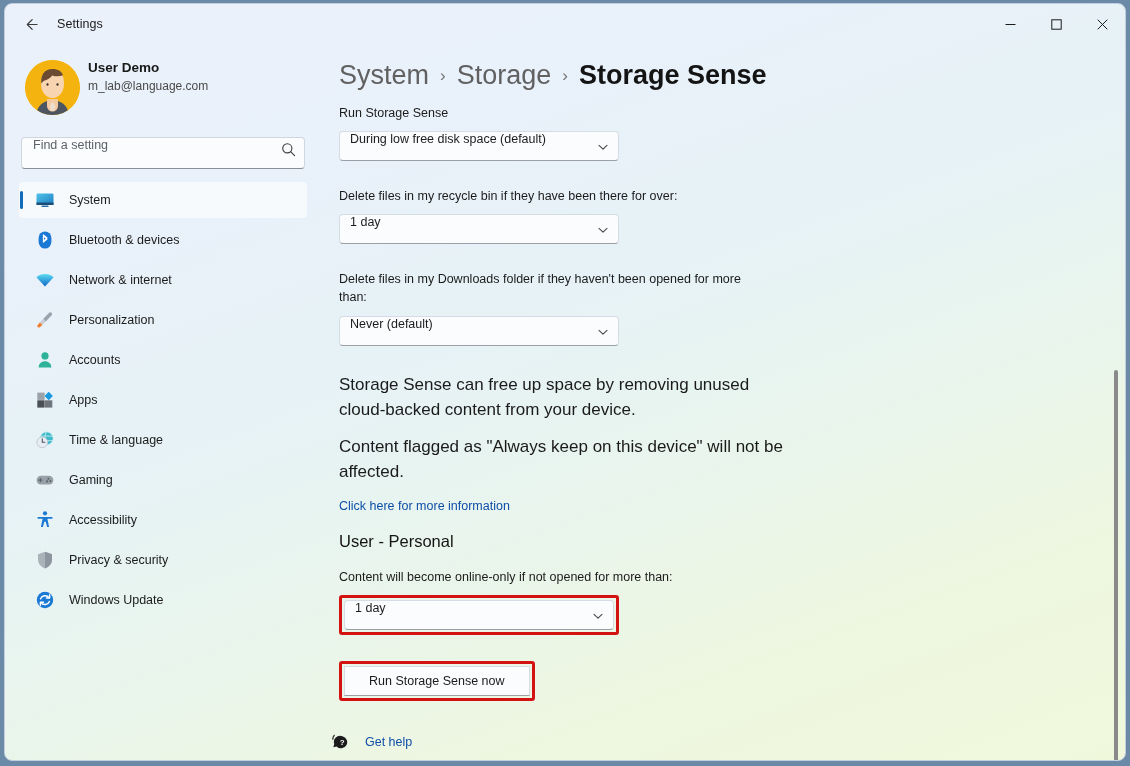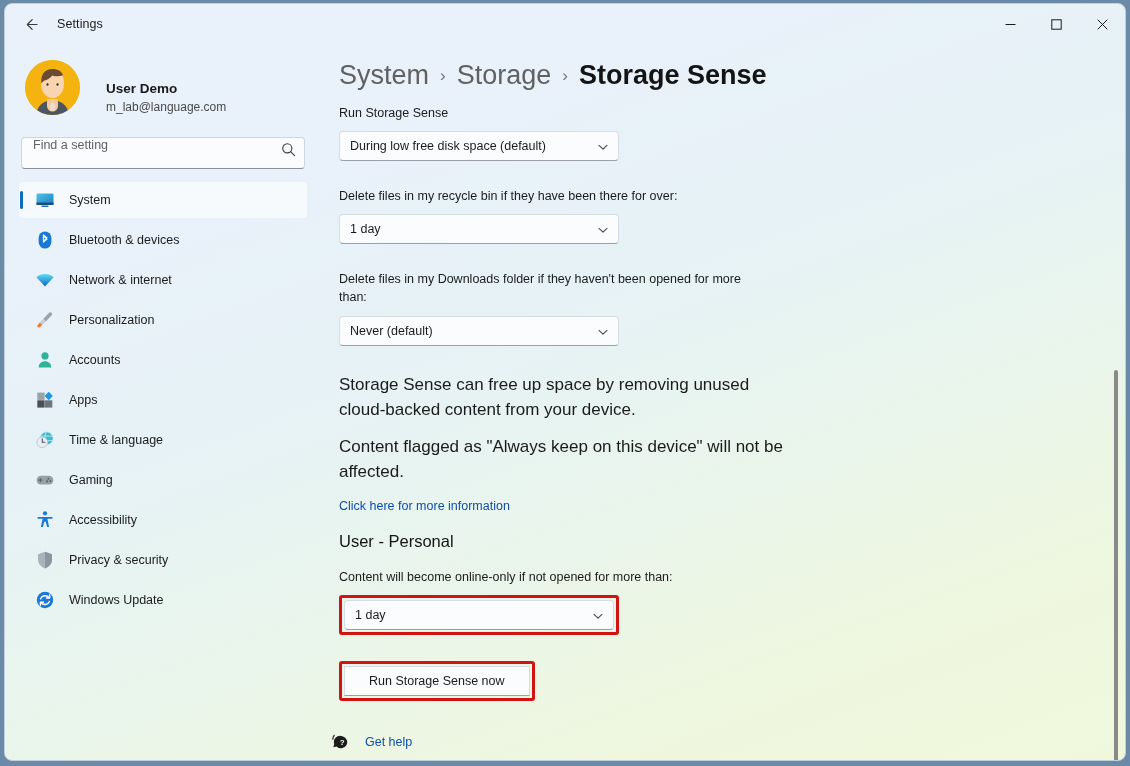--- a/index.html
+++ b/index.html
@@ -76,22 +76,22 @@
   #sidebar {
     position: absolute;
     left: 0; top: 40px;
     width: 316px;
     height: 722px;
     padding: 0 12px;
   }
 
   #account-card {
     display: flex;
-    align-items: flex-end;
-    gap: 26px;
+    align-items: flex-start;
+    gap: 8px;
     padding: 16px 8px 10px 8px;
   }
   #avatar {
     width: 55px; height: 55px;
     border-radius: 50%;
     overflow: hidden;
     flex: none;
     background: #f5b911;
     position: relative;
   }
@@ -211,21 +211,20 @@
   .dropdown {
     position: relative;
     width: 280px;
     height: 30px;
     margin-top: 9px;
     background: #fbfcfd;
     border: 1px solid #d6dce3;
     border-bottom: 1px solid #9aa0a6;
     border-radius: 4px;
     display: flex;
-    align-items: center;
     padding: 0 10px;
     cursor: pointer;
   }
   .dropdown .dd-value {
     font-size: 12.5px;
     color: #1b1b1b;
   }
   .dropdown .dd-chev {
     position: absolute;
     right: 9px;

